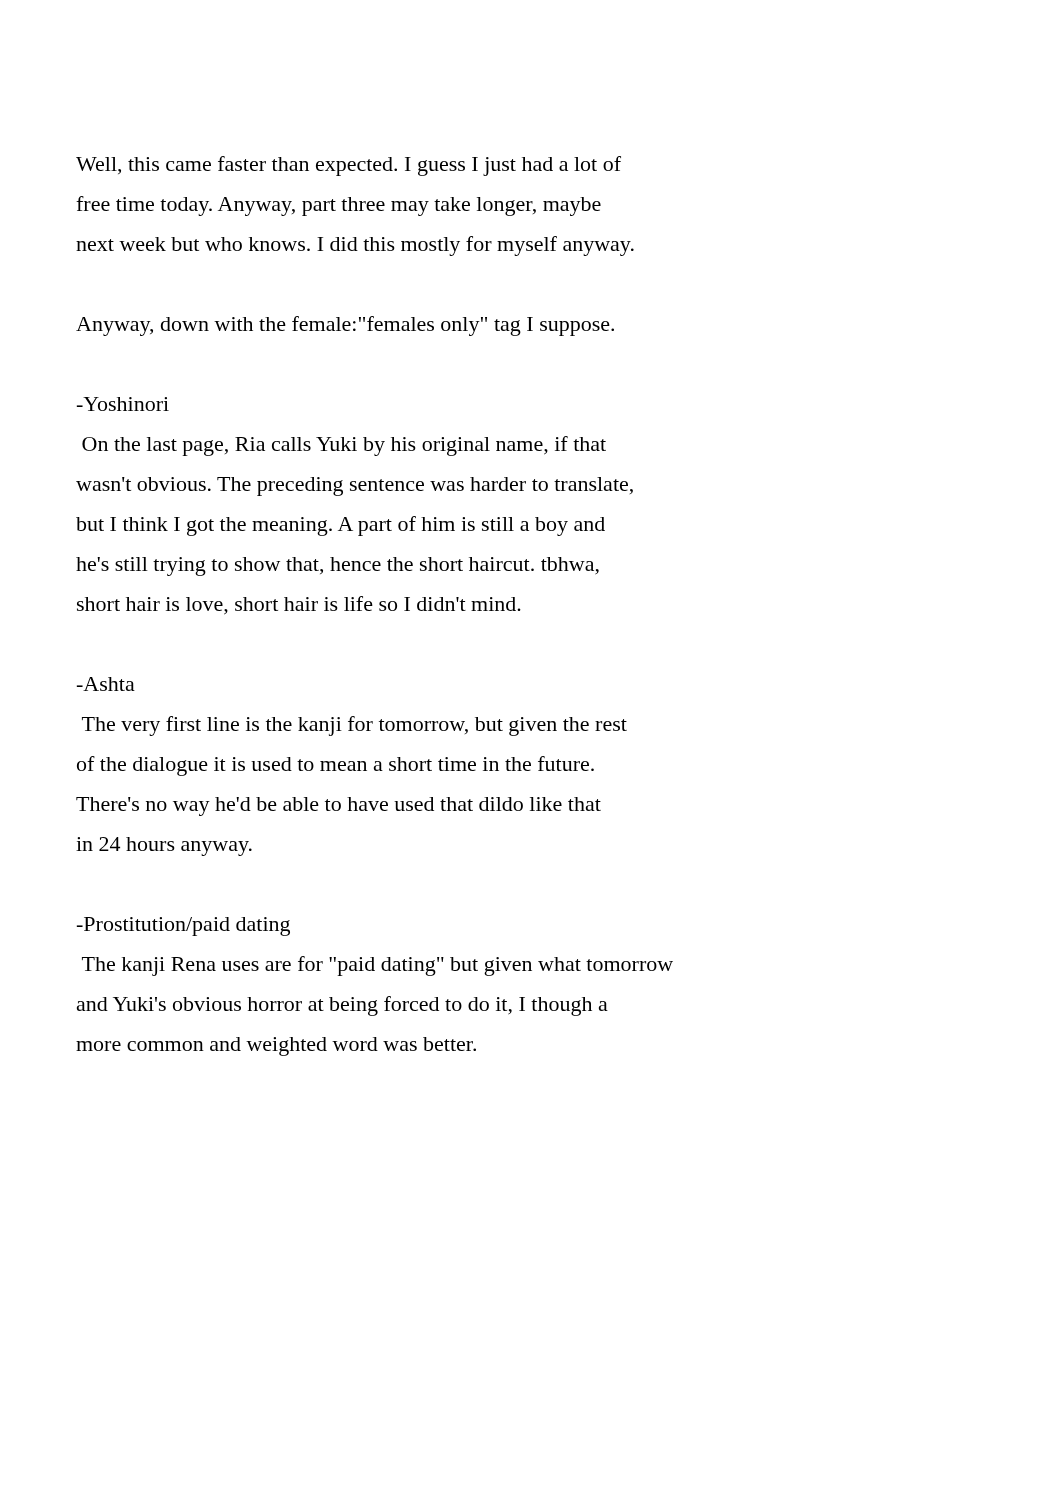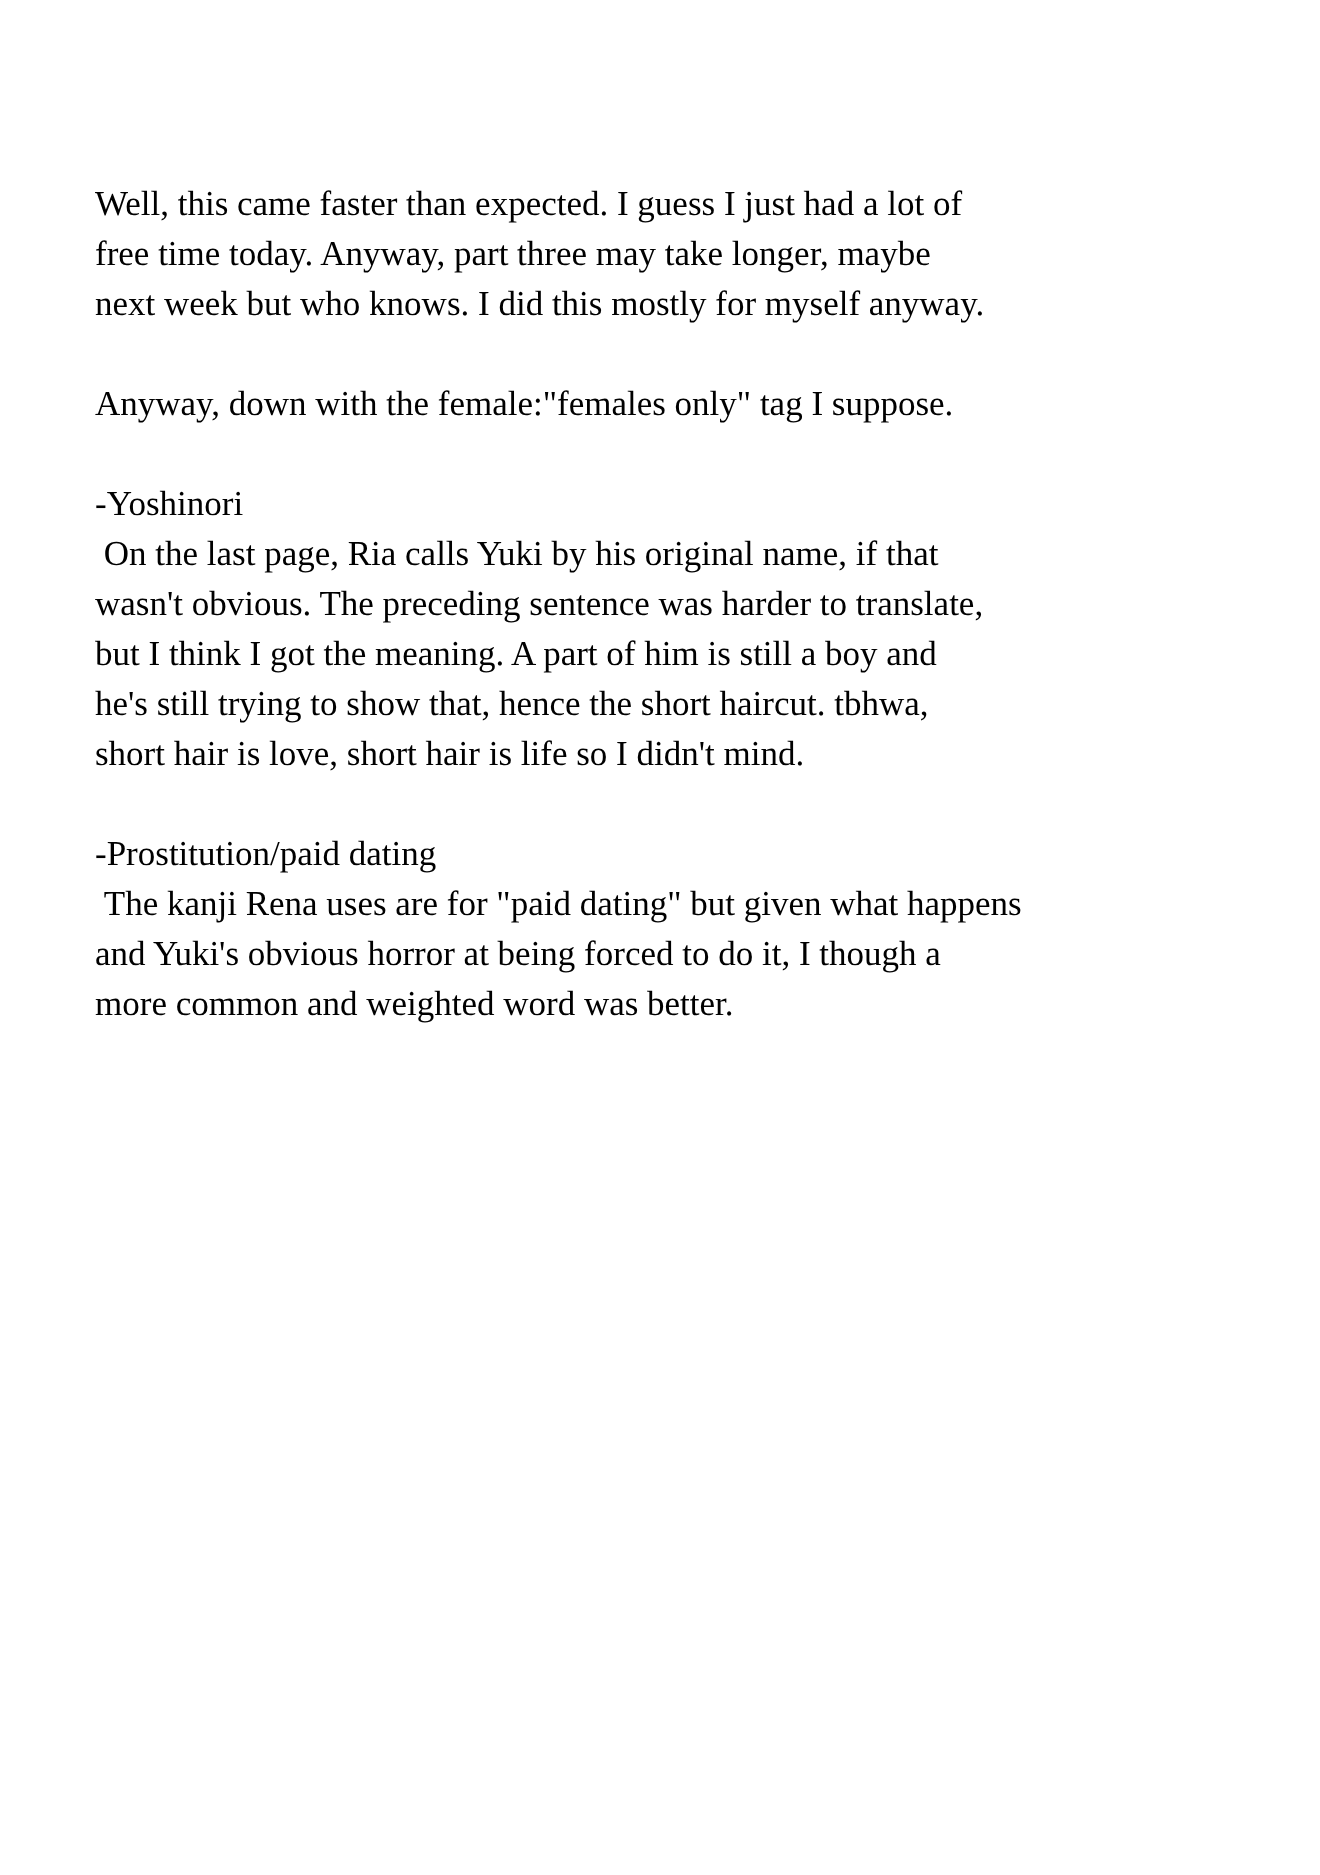--- a/index.html
+++ b/index.html
@@ -17,21 +17,21 @@
   }
   .text-block {
     position: absolute;
     top: 144px;
     left: 76px;
     width: 940px;
   }
   .text-block p {
     margin: 0 0 40px 0;
     padding: 0;
-    font-size: 28px;
+    font-size: 22px;
     line-height: 40px;
     color: #000000;
     white-space: pre-wrap;
     letter-spacing: 0px;
   }
 </style>
 </head>
 <body>
 
 <div class="page">
@@ -39,18 +39,23 @@
     <p>Well, this came faster than expected. I guess I just had a lot of
 free time today. Anyway, part three may take longer, maybe
 next week but who knows. I did this mostly for myself anyway.</p>
     <p>Anyway, down with the female:"females only" tag I suppose.</p>
     <p>-Yoshinori
  On the last page, Ria calls Yuki by his original name, if that
 wasn't obvious. The preceding sentence was harder to translate,
 but I think I got the meaning. A part of him is still a boy and
 he's still trying to show that, hence the short haircut. tbhwa,
 short hair is love, short hair is life so I didn't mind.</p>
+    <p>-Ashta
+ The very first line is the kanji for tomorrow, but given the rest
+of the dialogue it is used to mean a short time in the future.
+There's no way he'd be able to have used that dildo like that
+in 24 hours anyway.</p>
     <p>-Prostitution/paid dating
- The kanji Rena uses are for "paid dating" but given what happens
+ The kanji Rena uses are for "paid dating" but given what tomorrow
 and Yuki's obvious horror at being forced to do it, I though a
 more common and weighted word was better.</p>
   </div>
 </div>
 
 </body></html>

